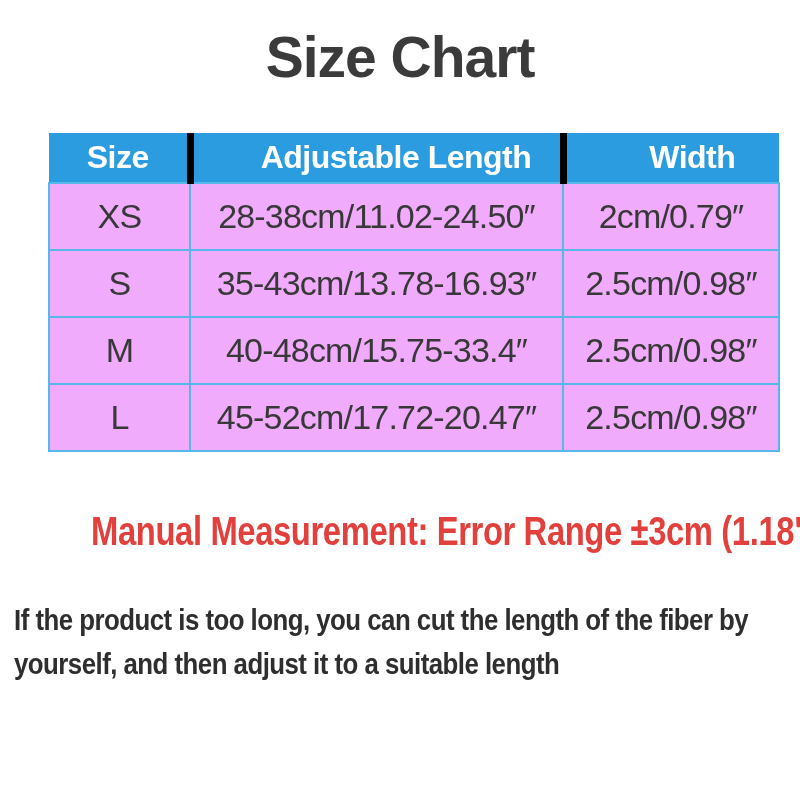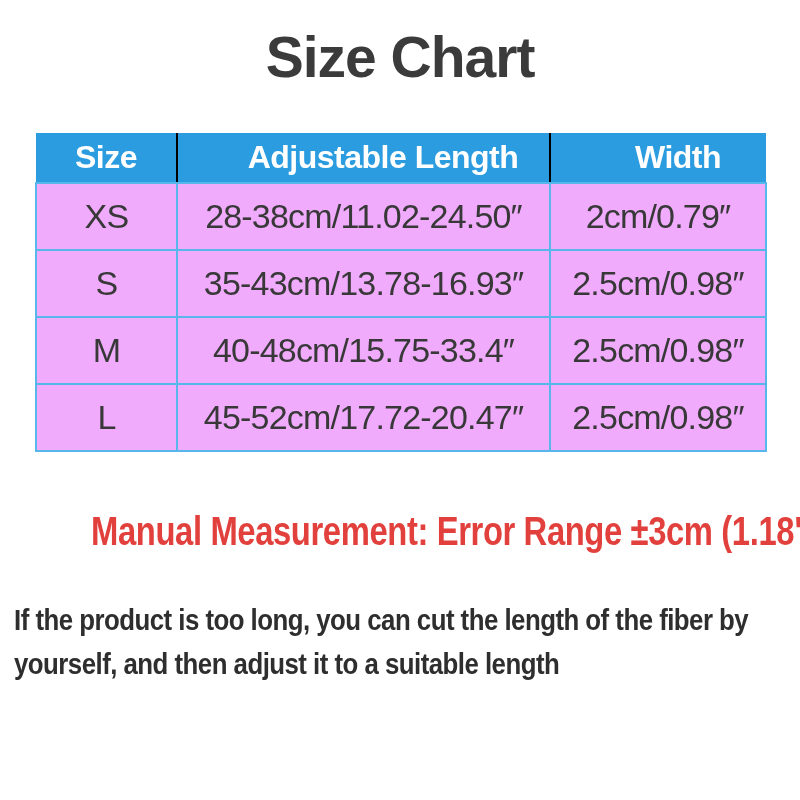--- a/index.html
+++ b/index.html
@@ -23,40 +23,40 @@
     margin: 0;
     text-align: center;
     font-size: 57px;
     font-weight: 700;
     letter-spacing: -1px;
     color: #3b3b3b;
   }
   table.size-table {
     position: absolute;
     top: 133px;
-    left: 35px;
+    left: 48px;
     width: 730px;
     border-collapse: collapse;
     table-layout: fixed;
   }
   col.c-size   { width: 141px; }
   col.c-length { width: 373px; }
   col.c-width  { width: 216px; }
   .size-table th {
     background: #2b9ce0;
     color: #ffffff;
     font-size: 32px;
     font-weight: 700;
     height: 47px;
     text-align: center;
     letter-spacing: -0.5px;
     border-bottom: 2px solid #58b7ea;
   }
   .size-table th + th {
-    border-left: 2px solid #000000;
+    border-left: 7px solid #000000;
     padding-left: 40px;
   }
   .size-table td {
     background: #f0abfc;
     color: #383838;
     font-size: 34px;
     text-align: center;
     vertical-align: middle;
     height: 63px;
     letter-spacing: -0.8px;

